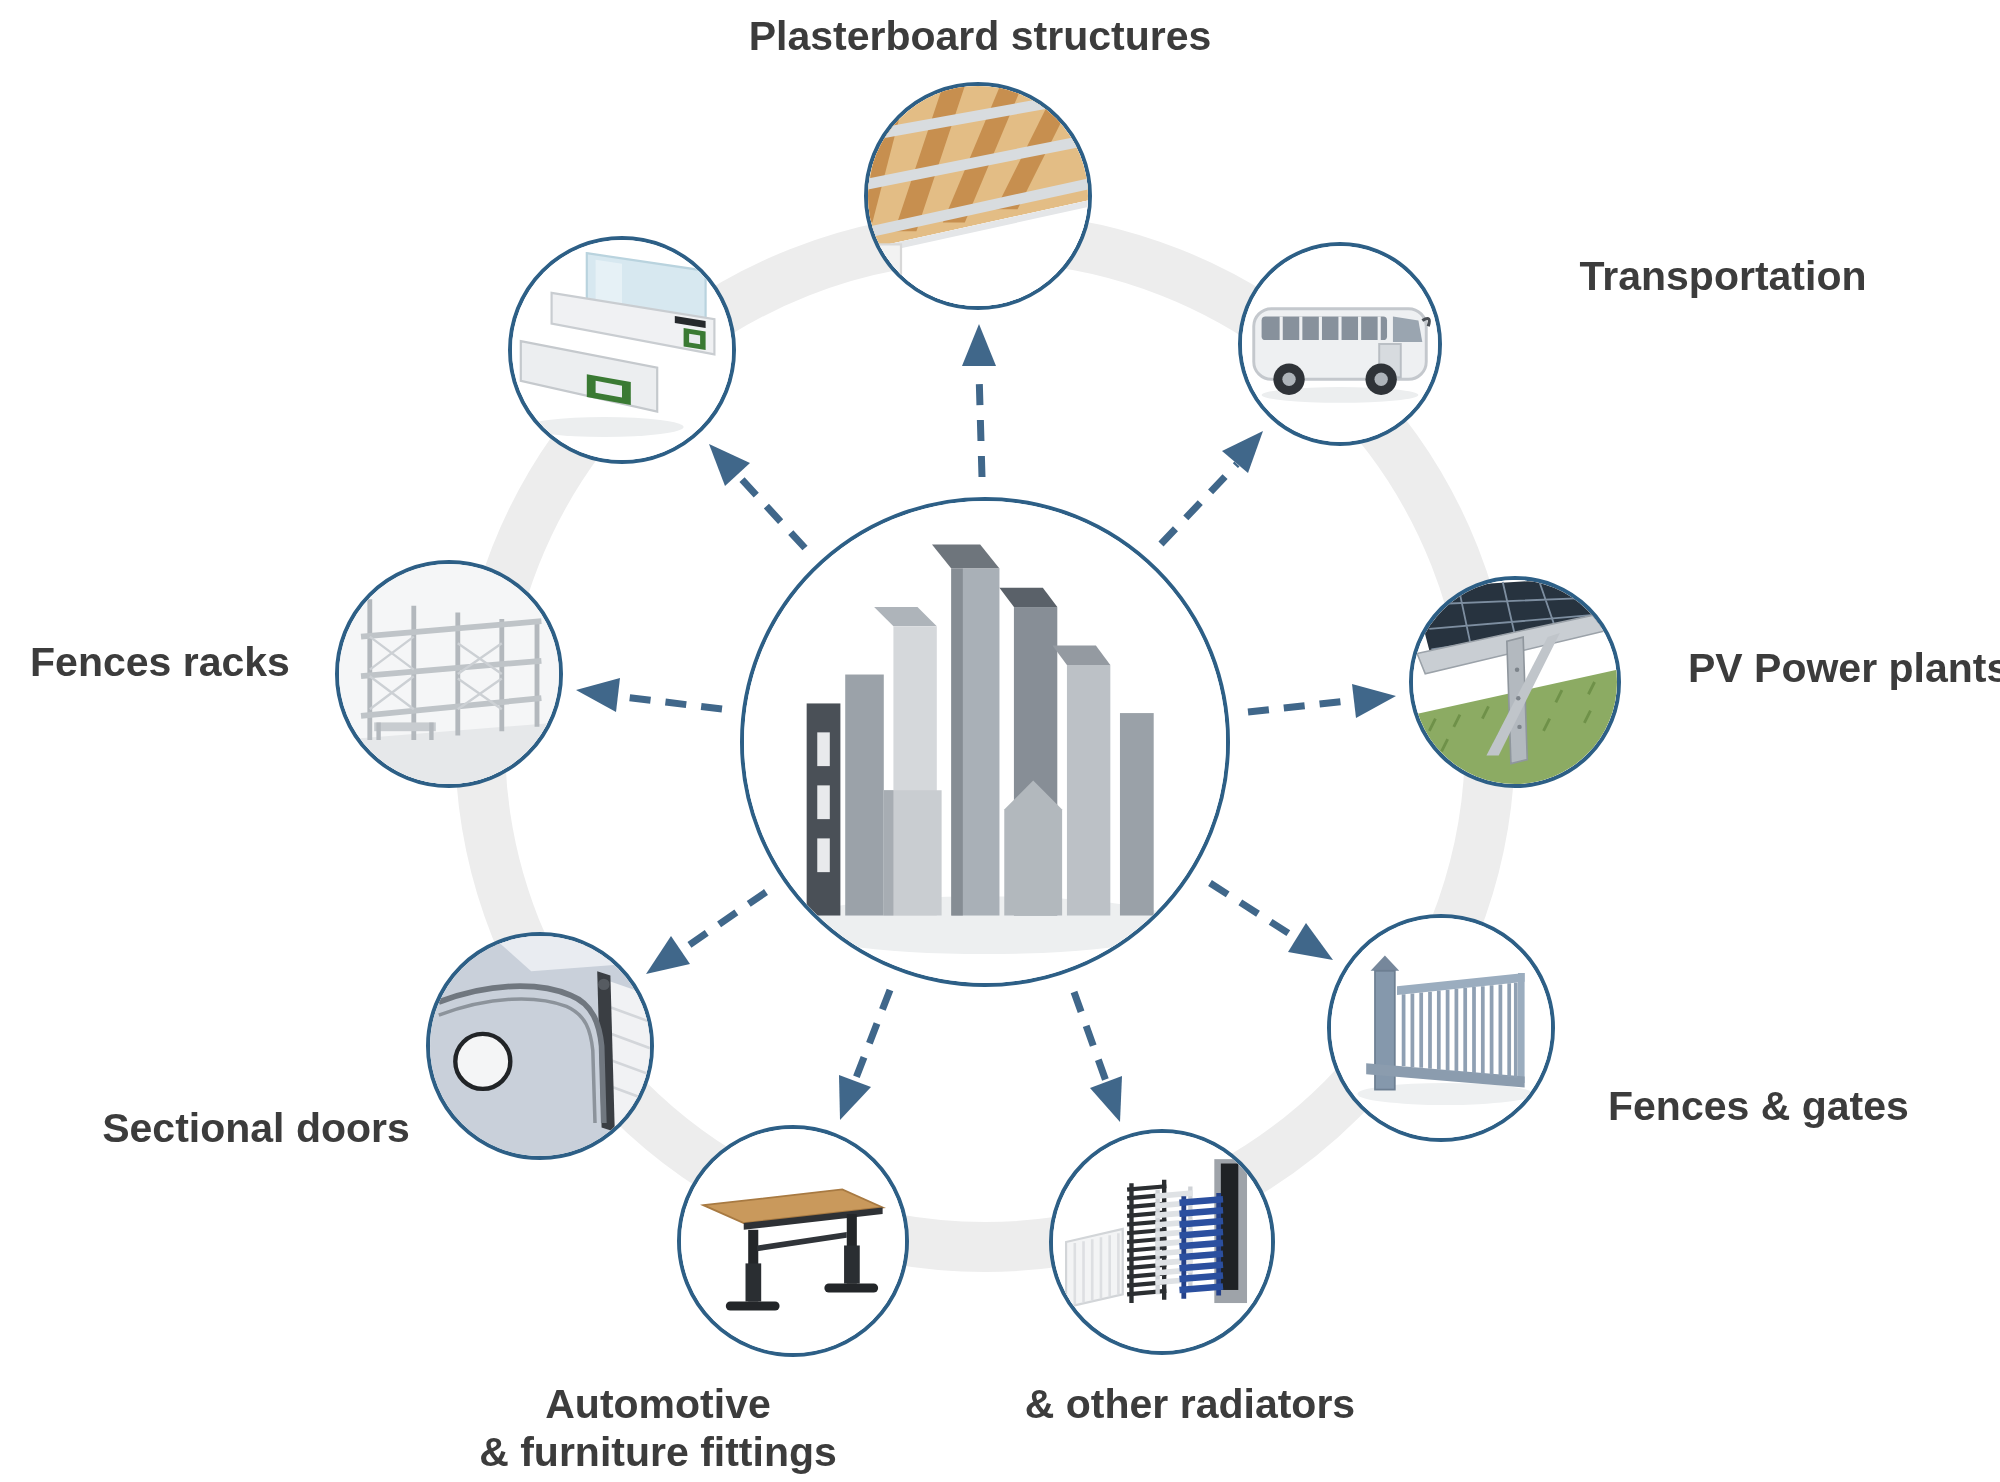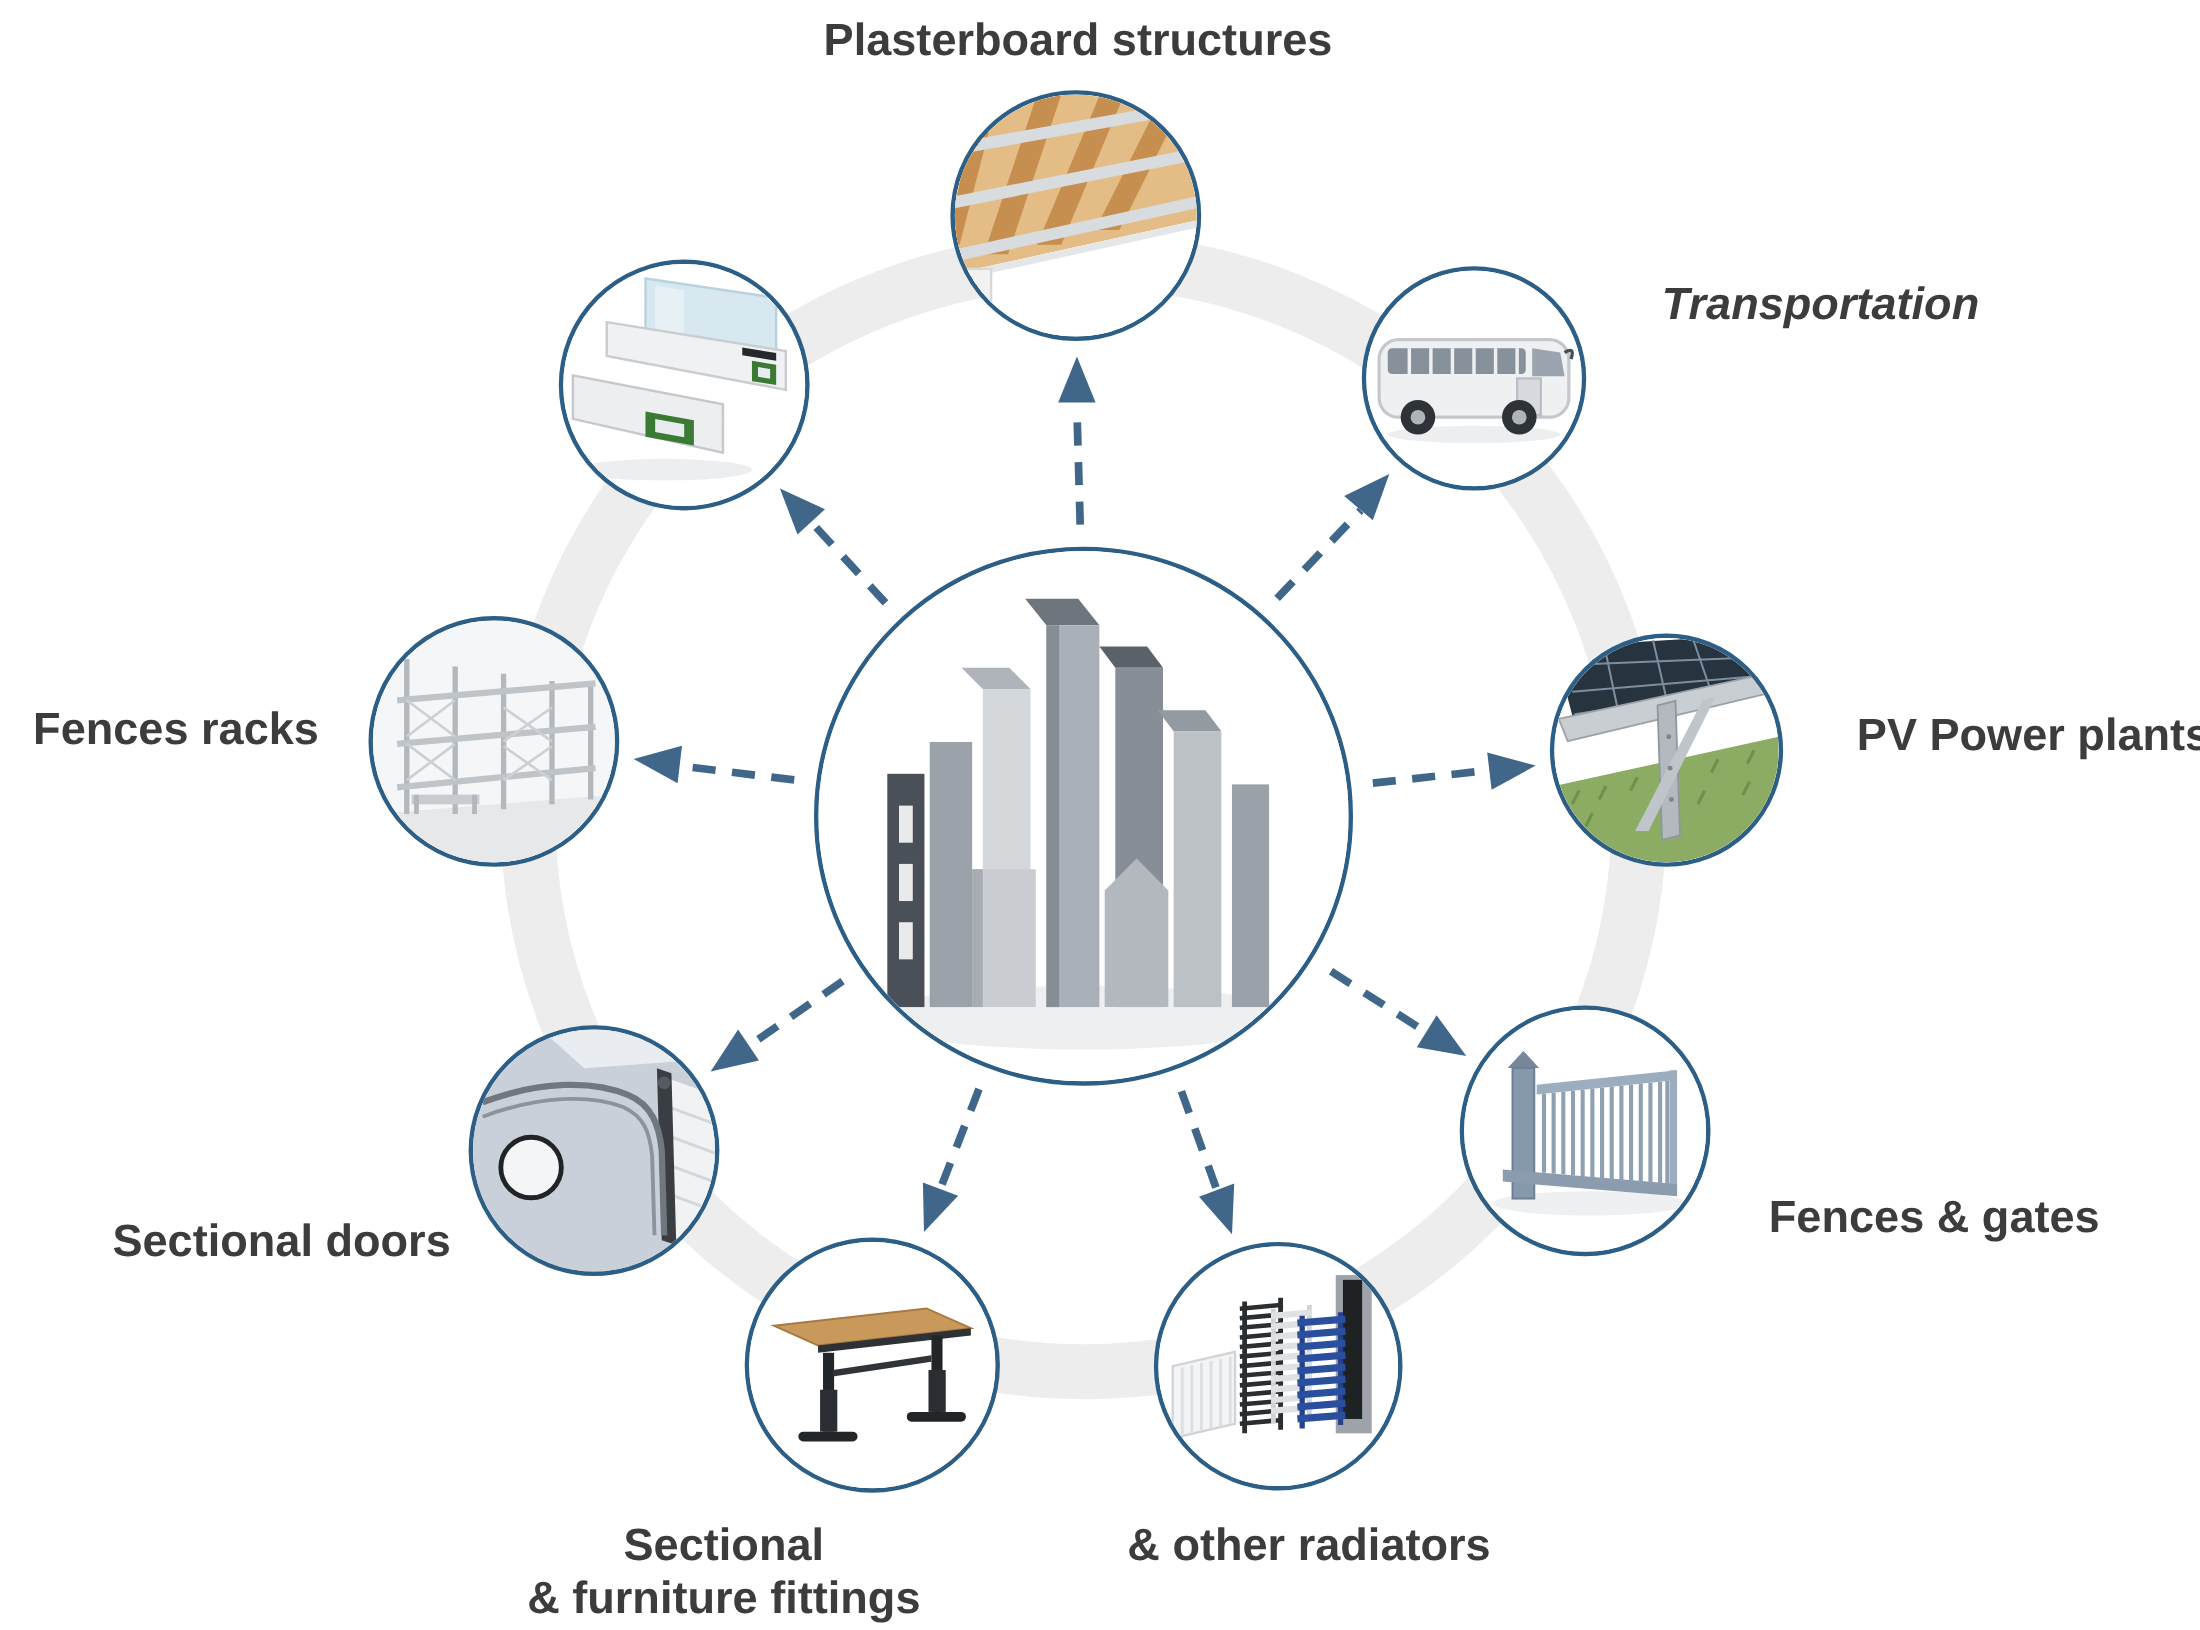--- a/index.html
+++ b/index.html
@@ -204,38 +204,38 @@
       <polygon points="4,46 66,58 66,78 4,64" fill="#eceef0" stroke="#c5c9cd" stroke-width="1"></polygon>
       <polygon points="34,61 54,64.6 54,75 34,71.4" fill="#3a7a33"></polygon>
       <polygon points="38,64 50,66.2 50,71.6 38,69.4" fill="#e9ecef"></polygon>
     </svg>
   </div>
 
   <div class="label centered" style="left:980px;top:10px;">
     <span>Plasterboard structures</span>
   </div>
 
-  <div class="label centered" style="left:1655px;top:250px;font-style:italic;">
+  <div class="label centered" style="left:1723px;top:250px;">
     <div>Transportation</div>
   </div>
 
   <div class="label" style="left:1688px;top:642px;text-align:left;">
     <span>PV Power plants</span>
   </div>
 
   <div class="label" style="left:1608px;top:1080px;text-align:right;">
     <span>Fences &amp; gates</span>
   </div>
 
   <div class="label centered tight" style="left:1190px;top:1380px;">
     <div>&amp; other radiators</div>
   </div>
 
   <div class="label centered tight" style="left:658px;top:1380px;">
-    <div>Sectional</div>
+    <div>Automotive</div>
     <div>&amp; furniture fittings</div>
   </div>
 
   <div class="label centered" style="left:256px;top:1086px;margin-top:16px;">
     <span>Sectional doors</span>
   </div>
 
   <div class="label centered" style="left:160px;top:636px;">
     <span>Fences racks</span>
   </div>

